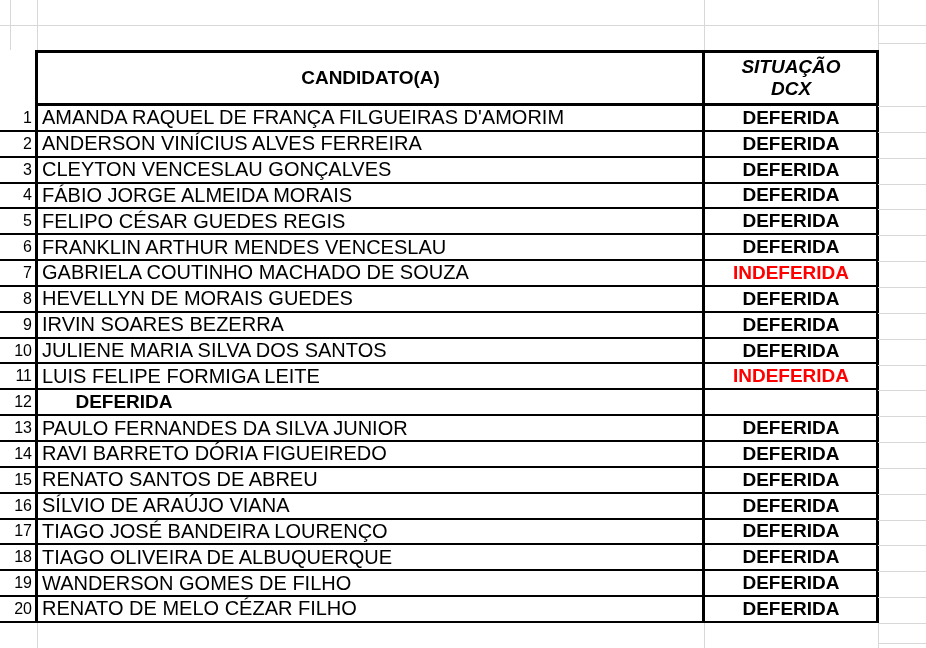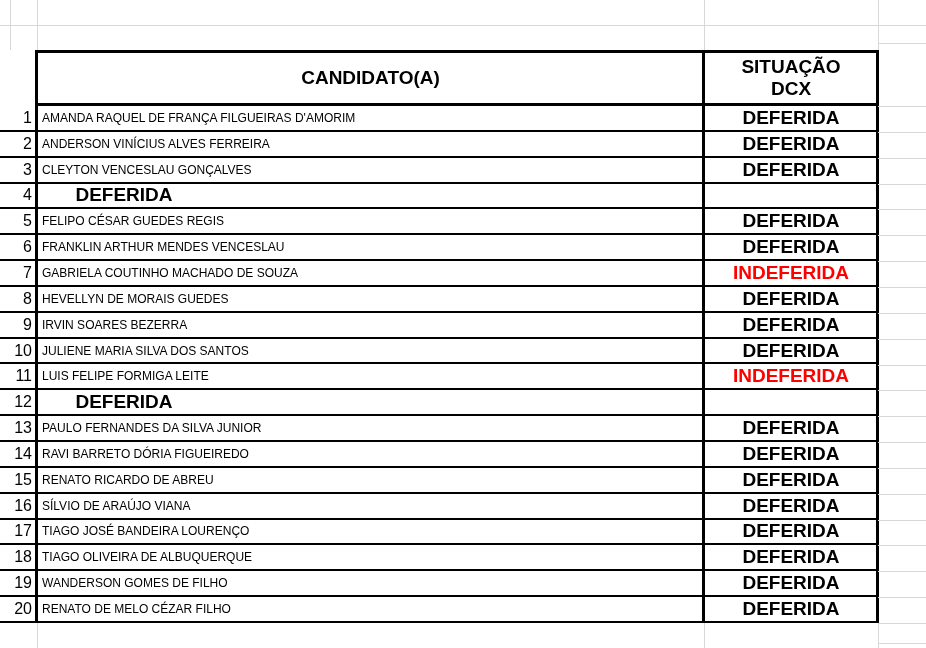--- a/index.html
+++ b/index.html
@@ -11,27 +11,27 @@
   .glh { height:1px; }
   .glv { width:1px; }
   .glh-right { position:absolute; left:878px; width:48px; height:1px; background:#d8d8d8; }
 
   
   .hcell { position:absolute; top:50px; height:56px; box-sizing:border-box;
            border-top:3px solid #000; border-bottom:3px solid #000;
            display:flex; flex-direction:column; align-items:center; justify-content:center;
            font-weight:bold; font-size:19px; line-height:22px; color:#000; text-align:center; }
   .hcand { left:37px; width:667px;text-align:center; }
-  .hstat { left:704px; width:174px; }
+  .hstat { left:704px; width:174px;font-style:italic; }
 
   .tbody { position:absolute; left:0; top:106px; width:878px; }
   .row { display:flex; height:25.85px; box-sizing:border-box; border-bottom:2px solid #000; }
   .cell { display:flex; align-items:center; box-sizing:border-box; color:#000; overflow:hidden; white-space:nowrap; }
   .cell.num { width:37px; justify-content:flex-end; padding-right:5px; font-size:16px; }
-  .cell.name { width:667px; justify-content:flex-start; padding-left:5px; font-size:12px; }
+  .cell.name { width:667px; justify-content:flex-start; padding-left:5px; font-size:20px; }
   .cell.status { width:174px; justify-content:center; font-size:19px; font-weight:bold; }
 
   .vline { position:absolute; top:50px; height:573px; width:3px; background:#000; }
   .v1 { left:35px; } .v2 { left:702px; } .v3 { left:876px; }
 </style>
 </head>
 <body>
 
 <div class="sheet">
 
@@ -63,20 +63,21 @@
         <div class="cell name">ANDERSON VINÍCIUS ALVES FERREIRA</div>
         <div class="cell status" style="color: rgb(0, 0, 0);">DEFERIDA</div>
       </div>
       <div class="row">
         <div class="cell num">3</div>
         <div class="cell name">CLEYTON VENCESLAU GONÇALVES</div>
         <div class="cell status" style="color: rgb(0, 0, 0);">DEFERIDA</div>
       </div>
       <div class="row">
         <div class="cell num">4</div>
+        <div class="cell name">FÁBIO JORGE ALMEIDA MORAIS</div>
         <div class="cell status" style="color: rgb(0, 0, 0);">DEFERIDA</div>
       </div>
       <div class="row">
         <div class="cell num">5</div>
         <div class="cell name">FELIPO CÉSAR GUEDES REGIS</div>
         <div class="cell status" style="color: rgb(0, 0, 0);">DEFERIDA</div>
       </div>
       <div class="row">
         <div class="cell num">6</div>
         <div class="cell name">FRANKLIN ARTHUR MENDES VENCESLAU</div>
@@ -116,21 +117,21 @@
         <div class="cell name">PAULO FERNANDES DA SILVA JUNIOR</div>
         <div class="cell status" style="color: rgb(0, 0, 0);">DEFERIDA</div>
       </div>
       <div class="row">
         <div class="cell num">14</div>
         <div class="cell name">RAVI BARRETO DÓRIA FIGUEIREDO</div>
         <div class="cell status" style="color: rgb(0, 0, 0);">DEFERIDA</div>
       </div>
       <div class="row">
         <div class="cell num">15</div>
-        <div class="cell name">RENATO RICARDO DE ABREU</div>
+        <div class="cell name">RENATO SANTOS DE ABREU</div>
         <div class="cell status" style="color: rgb(0, 0, 0);">DEFERIDA</div>
       </div>
       <div class="row">
         <div class="cell num">16</div>
         <div class="cell name">SÍLVIO DE ARAÚJO VIANA</div>
         <div class="cell status" style="color: rgb(0, 0, 0);">DEFERIDA</div>
       </div>
       <div class="row">
         <div class="cell num">17</div>
         <div class="cell name">TIAGO JOSÉ BANDEIRA LOURENÇO</div>

